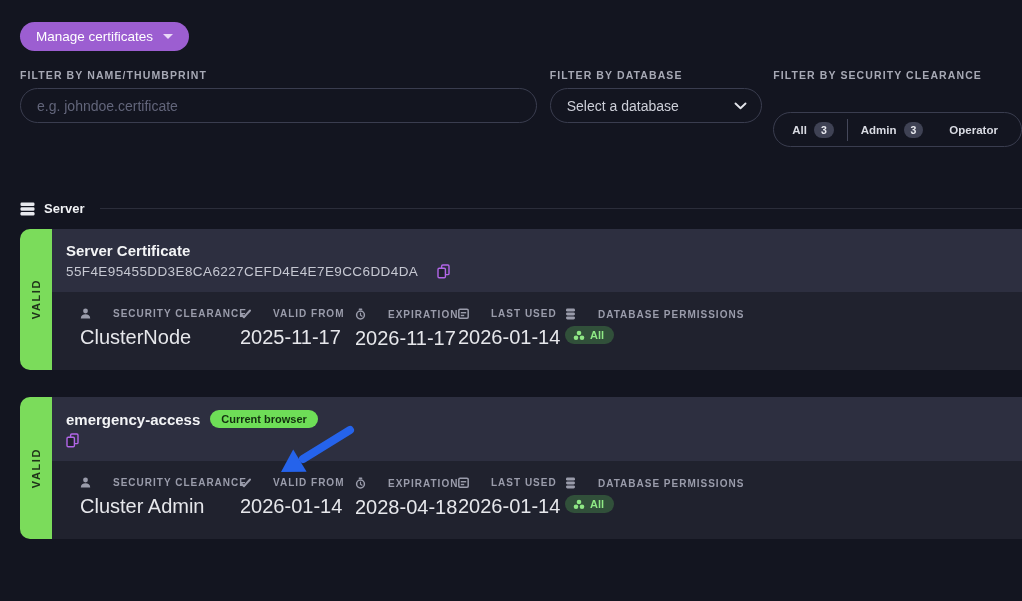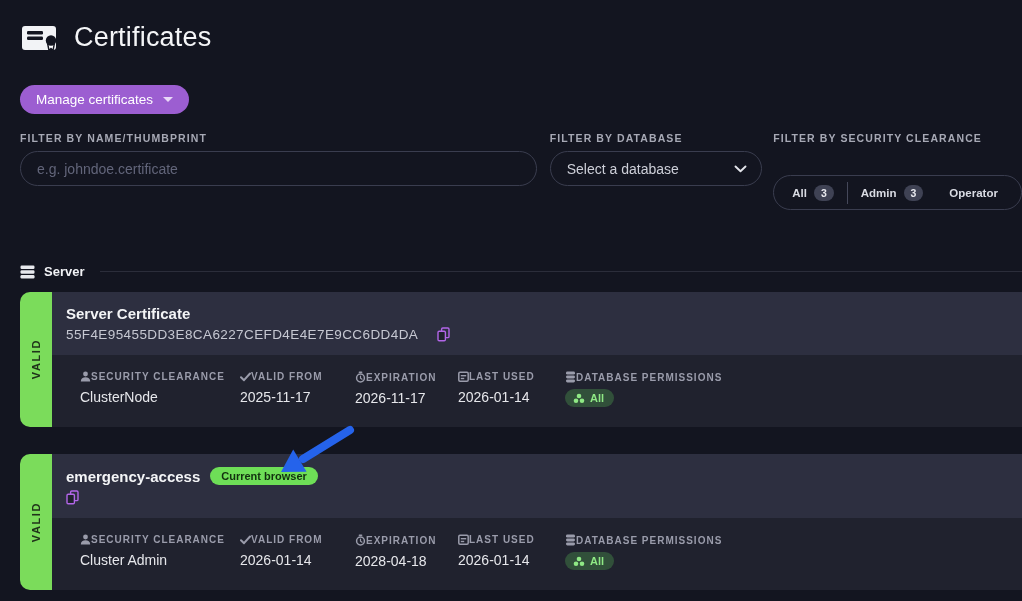--- a/index.html
+++ b/index.html
@@ -87,50 +87,37 @@
     background:#6ede57; color:#12300f; font-size:11px; font-weight:700;
     border-radius:11px; padding:3px 11px;
   }
   .cert-badge:empty { display:none; }
   .thumb-row { display:flex; align-items:center; gap:19px; }
   .thumbprint { font-size:13.5px; color:#c6c8d2; letter-spacing:.4px; }
   .copy-btn { display:flex; cursor:pointer; background:none; border:none; padding:0; }
   .card-body { background:#20222e; padding:16px 0 20px 28px; display:flex; }
   .detail-col { display:flex; flex-direction:column; }
   .dc-1 { width:160px; } .dc-2 { width:115px; } .dc-3 { width:103px; } .dc-4 { width:107px; }
-  .detail-label { display:flex; align-items:center; gap:0; font-size:10px; font-weight:700; letter-spacing:1px; color:#9a9cab; white-space:nowrap; }
-  .detail-value { font-size:14px; color:#e6e7eb; margin-top:7px; }
+  .detail-label { display:flex; align-items:center; gap:22px; font-size:10px; font-weight:700; letter-spacing:1px; color:#9a9cab; white-space:nowrap; }
+  .detail-value { font-size:20px; color:#e6e7eb; margin-top:7px; }
   .perm-badge {
     display:inline-flex; align-items:center; gap:5px; align-self:flex-start;
     background:#31503a; color:#8fe985; font-size:11px; font-weight:700;
     border-radius:11px; padding:3px 10px 3px 8px; margin-top:6px;
   }
 
   
   .anno-arrow { position:absolute; left:273px; top:424px; pointer-events:none; }
 </style>
 </head>
 <body>
 
 <div class="page">
 
   
-  <div class="title-row">
-    <span style="display:flex;">
-      <svg width="38" height="30" viewBox="0 0 38 30">
-        <rect x="2" y="3" width="34" height="24" rx="3" fill="#f2f3f6"></rect>
-        <rect x="7" y="8" width="16" height="3.4" rx="1.2" fill="#131520"></rect>
-        <rect x="7" y="13.6" width="16" height="3.4" rx="1.2" fill="#131520"></rect>
-        <path d="M27.5 20 L29 27.5 L31 25.5 L33 27.5 L34.5 20 Z" fill="#fff" stroke="#131520" stroke-width="1.4"></path>
-        <circle cx="31" cy="17.5" r="5.2" fill="#131520"></circle>
-        <circle cx="31" cy="17.5" r="3" fill="#131520" stroke="#f2f3f6" stroke-width="0"></circle>
-      </svg>
-    </span>
-    <h1>Certificates</h1>
-  </div>
 
   
   <button class="manage-btn">
     <span>Manage certificates</span>
     <span class="caret-down"></span>
   </button>
 
   
   <div class="filters">
     <div class="filter-col f-name">

